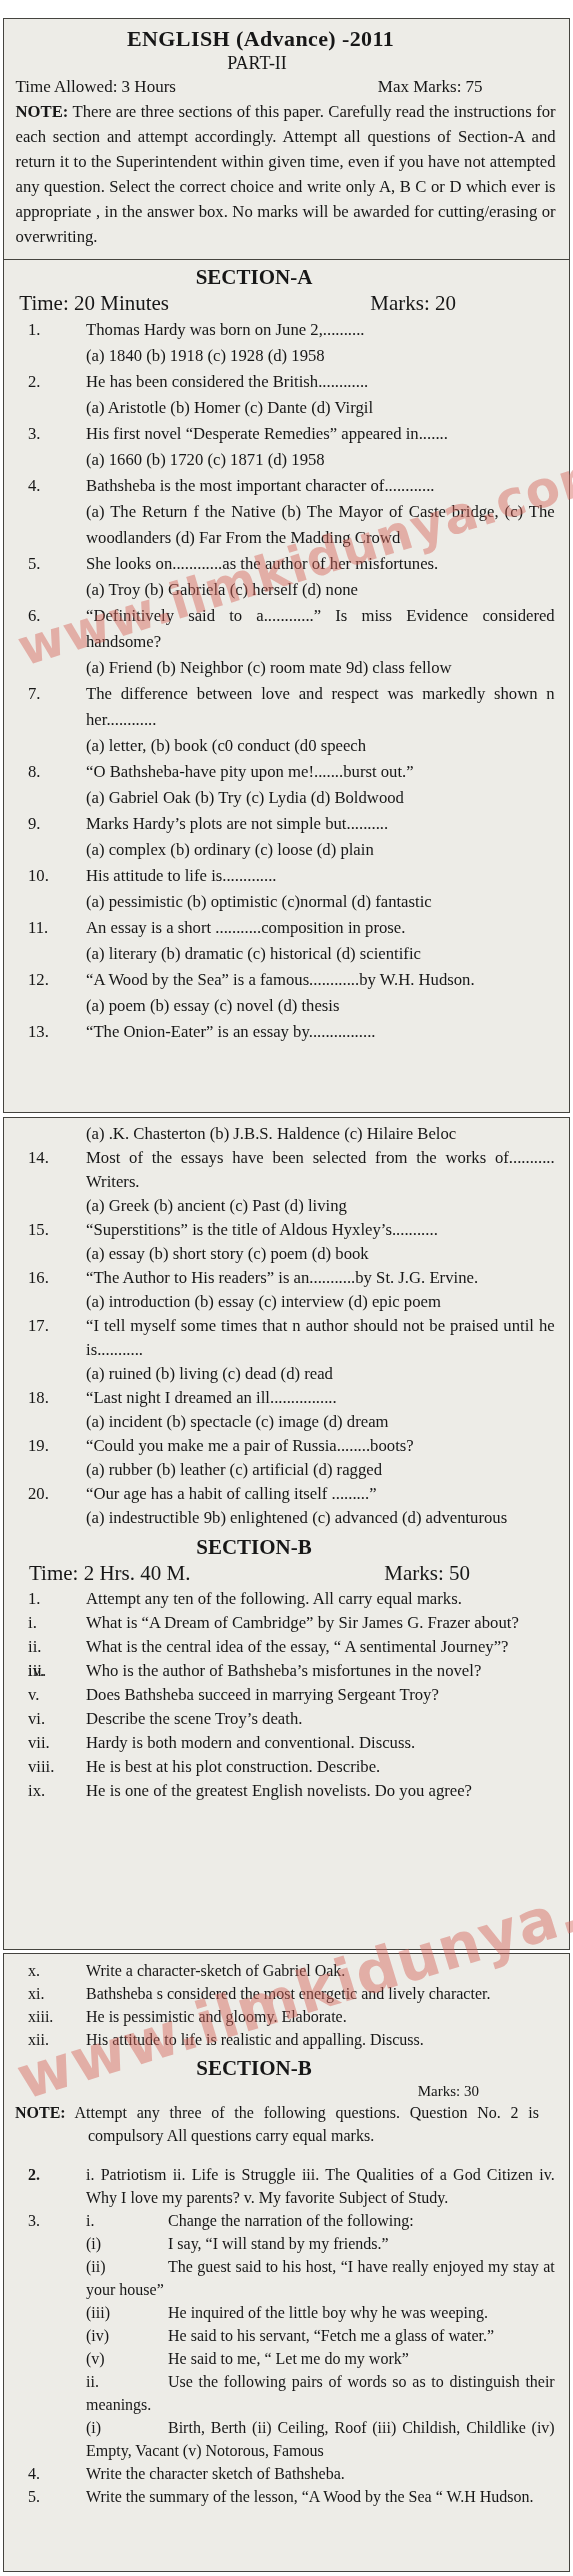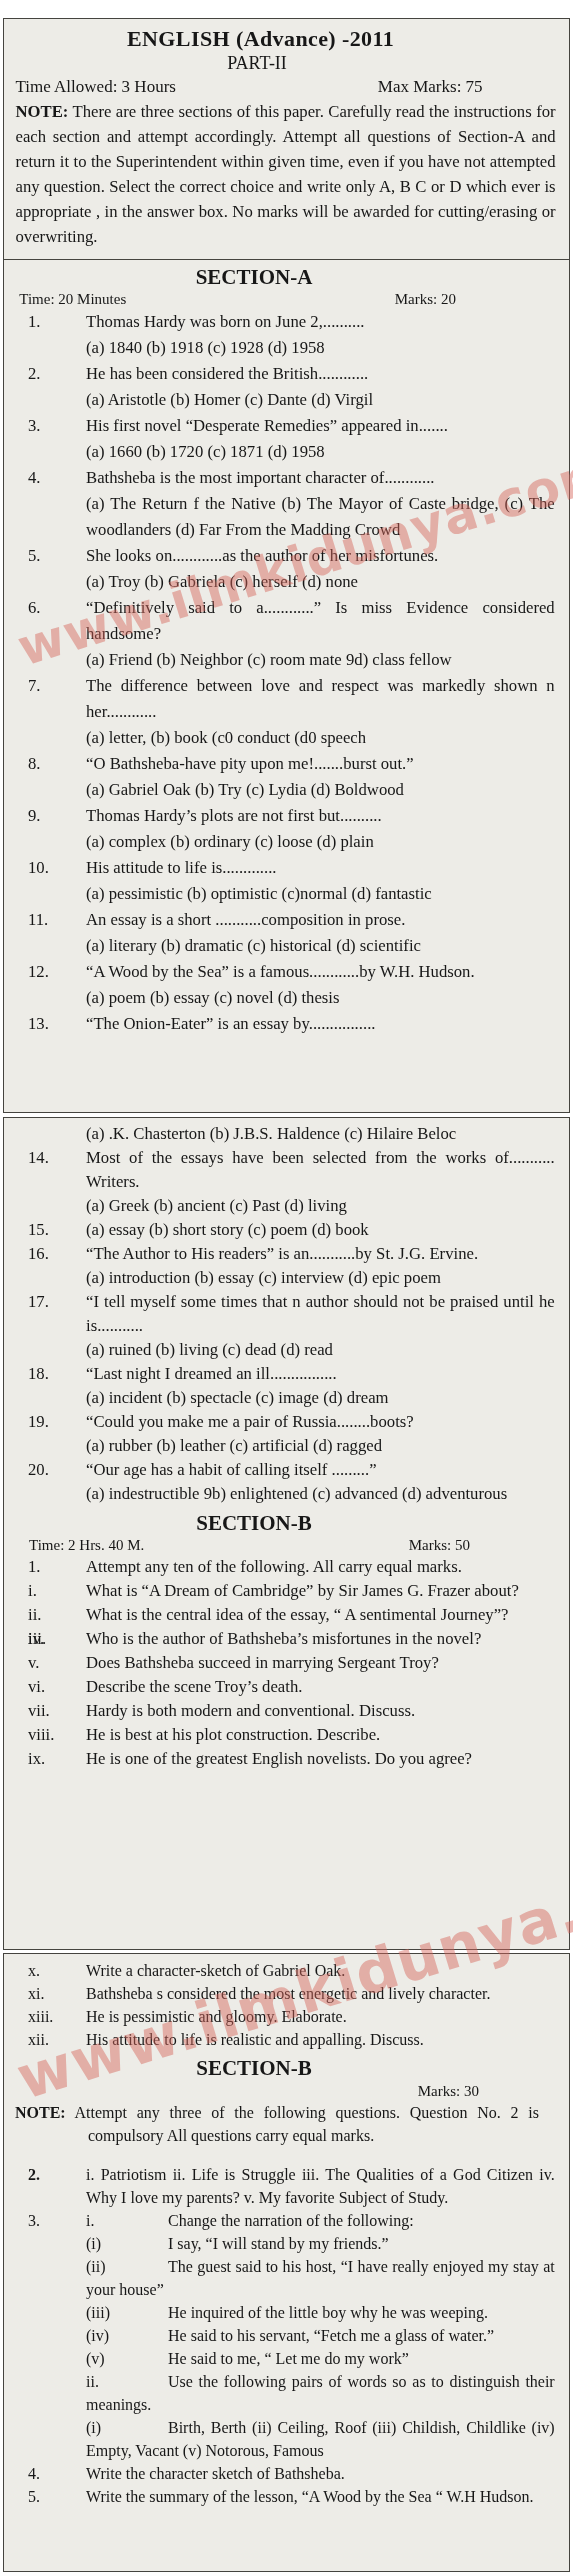--- a/index.html
+++ b/index.html
@@ -39,21 +39,21 @@
   .note-p{
     font-size:16.7px;line-height:25px;text-align:justify;margin:1.9px 0 0 0;
   }
   .b{font-weight:bold;}
   .sec-head{
     text-align:center;font-weight:bold;font-size:21px;
     padding-right:65px;margin-top:4.8px;
   }
   .sec-meta{
     display:flex;justify-content:space-between;
-    font-size:15px;padding:1px 0 1px 0;gap:12px;
+    font-size:21px;padding:1px 0 1px 0;gap:12px;
   }
   .pad-a{padding-left:15.3px;padding-right:113px;}
   .pad-b{padding-left:25px;padding-right:99px;}
   .marks-only{
     text-align:right;font-size:15px;padding-right:90px;margin-top:1.9px;
   }
   .q{
     position:relative;
     padding-left:82px;padding-right:14.3px;
     font-size:16.7px;text-align:justify;
@@ -140,21 +140,21 @@
       <span class="qt">The difference between love and respect was markedly shown n her............</span>
       <span class="qo">(a) letter, (b) book (c0 conduct (d0 speech</span>
     </div>
     <div class="q">
       <span class="no">8.</span>
       <span class="qt">“O Bathsheba-have pity upon me!.......burst out.”</span>
       <span class="qo">(a) Gabriel Oak (b) Try (c) Lydia (d) Boldwood</span>
     </div>
     <div class="q">
       <span class="no">9.</span>
-      <span class="qt">Thomas Hardy’s plots are not first but..........</span>
+      <span class="qt">Marks Hardy’s plots are not simple but..........</span>
       <span class="qo">(a) complex (b) ordinary (c) loose (d) plain</span>
     </div>
     <div class="q">
       <span class="no">10.</span>
       <span class="qt">His attitude to life is.............</span>
       <span class="qo">(a) pessimistic (b) optimistic (c)normal (d) fantastic</span>
     </div>
     <div class="q">
       <span class="no">11.</span>
       <span class="qt">An essay is a short ...........composition in prose.</span>
@@ -175,20 +175,21 @@
     <div class="q gap-top">
       <span class="qo">(a) .K. Chasterton (b) J.B.S. Haldence (c) Hilaire Beloc</span>
     </div>
     <div class="q">
       <span class="no">14.</span>
       <span class="qt">Most of the essays have been selected from the works of........... Writers.</span>
       <span class="qo">(a) Greek (b) ancient (c) Past (d) living</span>
     </div>
     <div class="q">
       <span class="no">15.</span>
+      <span class="qt">“Superstitions” is the title of Aldous Hyxley’s...........</span>
       <span class="qo">(a) essay (b) short story (c) poem (d) book</span>
     </div>
     <div class="q">
       <span class="no">16.</span>
       <span class="qt">“The Author to His readers” is an...........by St. J.G. Ervine.</span>
       <span class="qo">(a) introduction (b) essay (c) interview (d) epic poem</span>
     </div>
     <div class="q">
       <span class="no">17.</span>
       <span class="qt">“I tell myself some times that n author should not be praised until he is...........</span>

